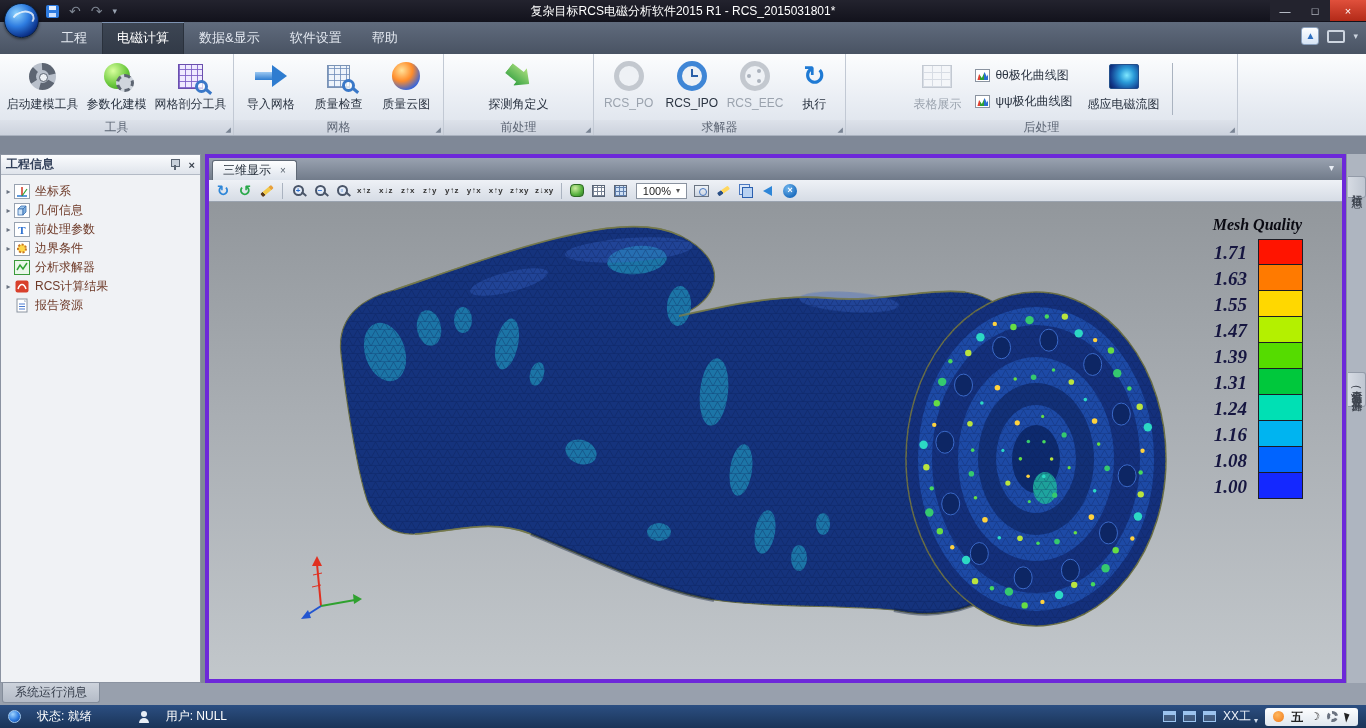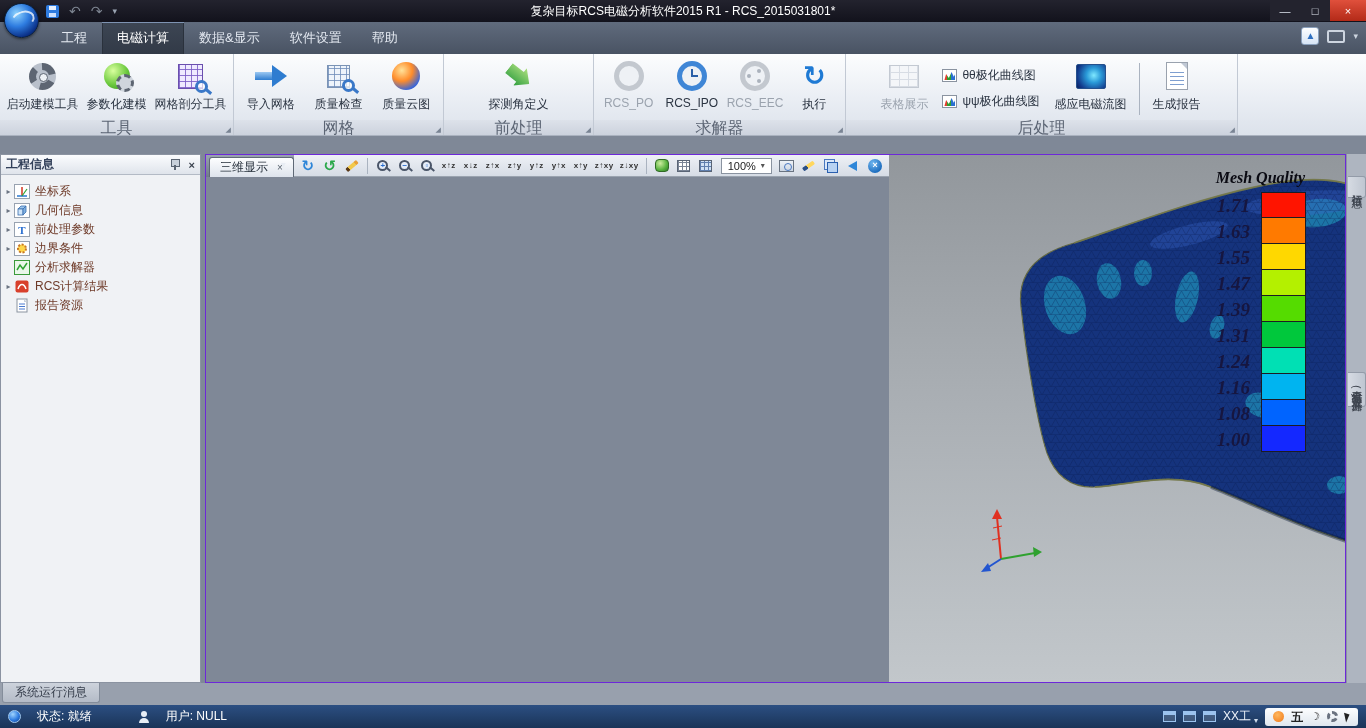--- a/index.html
+++ b/index.html
@@ -36,21 +36,21 @@
  display:grid;place-items:center;color:#2e6fc0;font-size:10px;line-height:1}
 .ic-mon{width:18px;height:13px;border:2px solid #cdd5e0;border-radius:2px}
 .ic-caret{color:#cdd5e0;font-size:9px}
 
 
 .ribbon{position:absolute;left:0;right:0;top:54px;height:82px;display:flex;
  background:linear-gradient(#fcfdfe,#eaeef4 55%,#dce2eb);border-bottom:1px solid #aab2bf}
 .rgroup{position:relative;height:100%;border-right:1px solid #c2c9d4;padding-bottom:15px}
 .rbody{height:67px;display:flex;align-items:stretch;justify-content:center;gap:2px;padding:2px 4px 0}
 .rlabel{position:absolute;left:0;right:0;bottom:0;height:15px;background:linear-gradient(#dde2ea,#ccd2dd);
- font-size:16px;color:#5c6574;text-align:center;line-height:15px}
+ font-size:12px;color:#5c6574;text-align:center;line-height:15px}
 .launcher{position:absolute;right:2px;bottom:1px;font-size:7px;color:#7a8494}
 .rbtn{width:72px;display:flex;flex-direction:column;align-items:center;padding-top:3px;gap:3px;border-radius:3px}
 .rbtn .rtext{font-size:12px;color:#2b3442;white-space:nowrap}
 .rbtn.disabled .rtext{color:#9ba3ae}
 .ricon{height:34px;display:flex;align-items:center;justify-content:center;position:relative}
 .gear{width:27px;height:27px;border:7px dashed #5d6572;border-radius:50%;background:#b9c0cb;position:relative}
 .gear::after{content:"";position:absolute;left:3px;top:3px;width:7px;height:7px;border-radius:50%;background:#eef1f5;border:1px solid #5d6572}
 .ball-green{width:26px;height:26px;border-radius:50%;background:radial-gradient(circle at 35% 30%,#d9ff9e,#6cc93e 55%,#2f8a1e);position:relative}
 .ball-green::after{content:"";position:absolute;right:-4px;bottom:-3px;width:12px;height:12px;border:3px dashed #5d6572;border-radius:50%;background:#cfd5dd}
 .grid-purple{width:25px;height:25px;border:1px solid #6a4fae;background:
@@ -102,21 +102,21 @@
 .pin-ic{width:11px;height:11px;position:relative;margin-right:9px}
 .pin-ic::before{content:"";position:absolute;left:2px;top:0;width:7px;height:6px;border:1px solid #5a6472;background:#c8d0da}
 .pin-ic::after{content:"";position:absolute;left:5px;top:6px;width:2px;height:5px;background:#5a6472}
 .lp-close{color:#3a424e;font-size:11px}
 .tree{padding:7px 0 0 2px}
 .trow{display:flex;align-items:center;height:19px;font-size:12px;color:#6e3a28}
 .texp{width:11px;font-size:8px;color:#6b7482;text-align:center;flex:0 0 auto}
 .ticon{width:16px;height:15px;margin-right:5px;flex:0 0 auto;display:flex}
 
 
-.doc{position:absolute;left:205px;right:20px;top:154px;bottom:45px;display:flex;flex-direction:row;border:1px solid #6d28d9}
+.doc{position:absolute;left:205px;right:20px;top:154px;bottom:45px;display:flex;flex-direction:column;border:4px solid #6d28d9}
 .dtabs{height:22px;background:linear-gradient(#99a2b0,#717b8a);display:flex;align-items:flex-end;position:relative;flex:0 0 auto}
 .dtab{height:20px;margin-left:3px;padding:0 10px;background:linear-gradient(#fdfeff,#dde3ec);
  border:1px solid #5f6976;border-bottom:none;border-radius:3px 3px 0 0;display:flex;align-items:center;gap:9px;font-size:12px;color:#1f2935}
 .dtab-close{color:#5a646f;font-size:10px}
 .dtabs-caret{position:absolute;right:8px;top:4px;color:#e8edf4;font-size:10px}
 .vtoolbar{height:22px;background:linear-gradient(#eef1f6,#d6dce5);border-bottom:1px solid #9aa3af;
  display:flex;align-items:center;padding:0 4px;gap:2px;flex:0 0 auto}
 .vsep{width:1px;height:16px;background:#aab3c0;margin:0 3px}
 .vbtn{min-width:20px;height:20px;display:flex;align-items:center;justify-content:center;border-radius:2px}
 .rot-b{font-size:15px;font-weight:bold;color:#2e86d8;line-height:1}
@@ -343,26 +343,20 @@
             <span>ψψ极化曲线图</span>
           </div>
         </div>
         <div class="rbtn" style="width:86px">
           <div class="ricon">
               <span class="flow-ic"></span>
             </div>
           <div class="rtext">感应电磁流图</div>
         </div>
         <div class="vsep" style="height:52px;align-self:center"></div>
-        <div class="rbtn" style="width:64px">
-          <div class="ricon">
-              <span class="report-ic"></span>
-            </div>
-          <div class="rtext">生成报告</div>
-        </div>
       </div>
       <div class="rlabel"><span>后处理</span></div>
       <span class="launcher">◢</span>
     </div>
   </div>
 
   <div class="left-panel">
     <div class="lp-header">
       <span class="lp-title">工程信息</span>
       <span class="pin-ic"></span>

